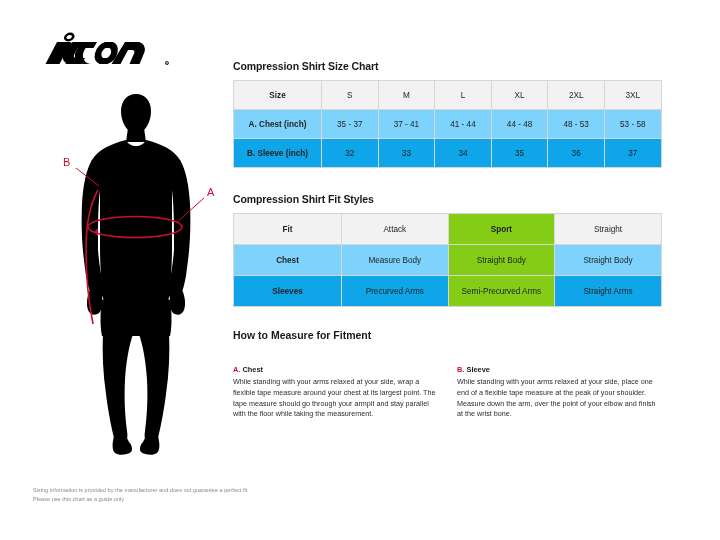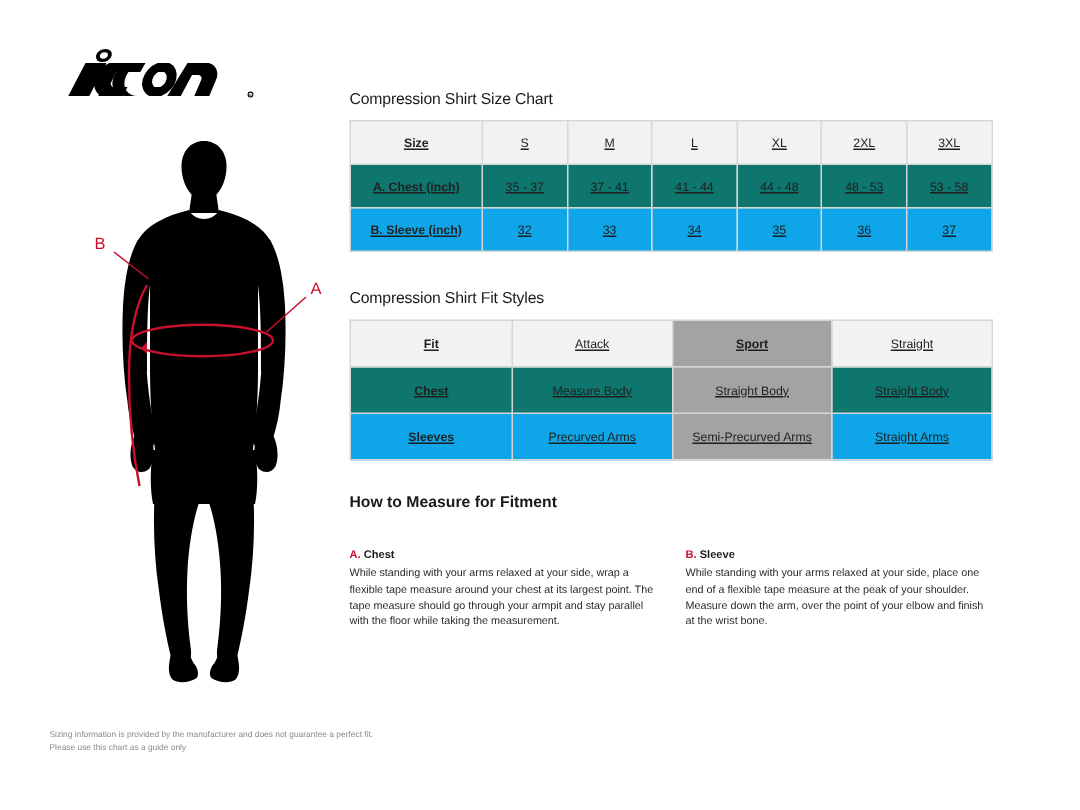--- a/index.html
+++ b/index.html
@@ -39,49 +39,48 @@
   
   #content {
     position: absolute;
     left: 233px;
     top: 60px;
     width: 430px;
   }
 
   .section-title {
     font-size: 10.5px;
-    font-weight: normal;
+    font-weight: bold;
     color: #1a1a1a;
     letter-spacing: -0.1px;
     margin: 0 0 8px 0;
   }
 
   table.chart {
     border-collapse: collapse;
     width: 428px;
     table-layout: fixed;
   }
   table.chart td {
     border: 1px solid #d6d6d6;
     height: 28px;
     text-align: center;
     vertical-align: middle;
     font-size: 8.2px;
     color: #1f1f1f;
     padding: 0 2px;
     white-space: nowrap;
-    text-decoration: underline;
   }
   .shade-a { background: #f2f2f2; }
-  .shade-b { background: #0f766e; }
+  .shade-b { background: #7dd3fc; }
   .shade-w { background: #0ea5e9; }
   .rowhead { font-weight: bold; }
   .colhead { font-weight: normal; }
   td.hl {
-    background: #a3a3a3;
+    background: #84cc16;
     color: #ffffff;
     border-color: #000000;
   }
   td.hl.rowhead, td.hl.colhead { font-weight: bold; }
 
   
   #size-table col.c0 { width: 88px; }
   #size-table col.cx { width: 56.6px; }
 
   

